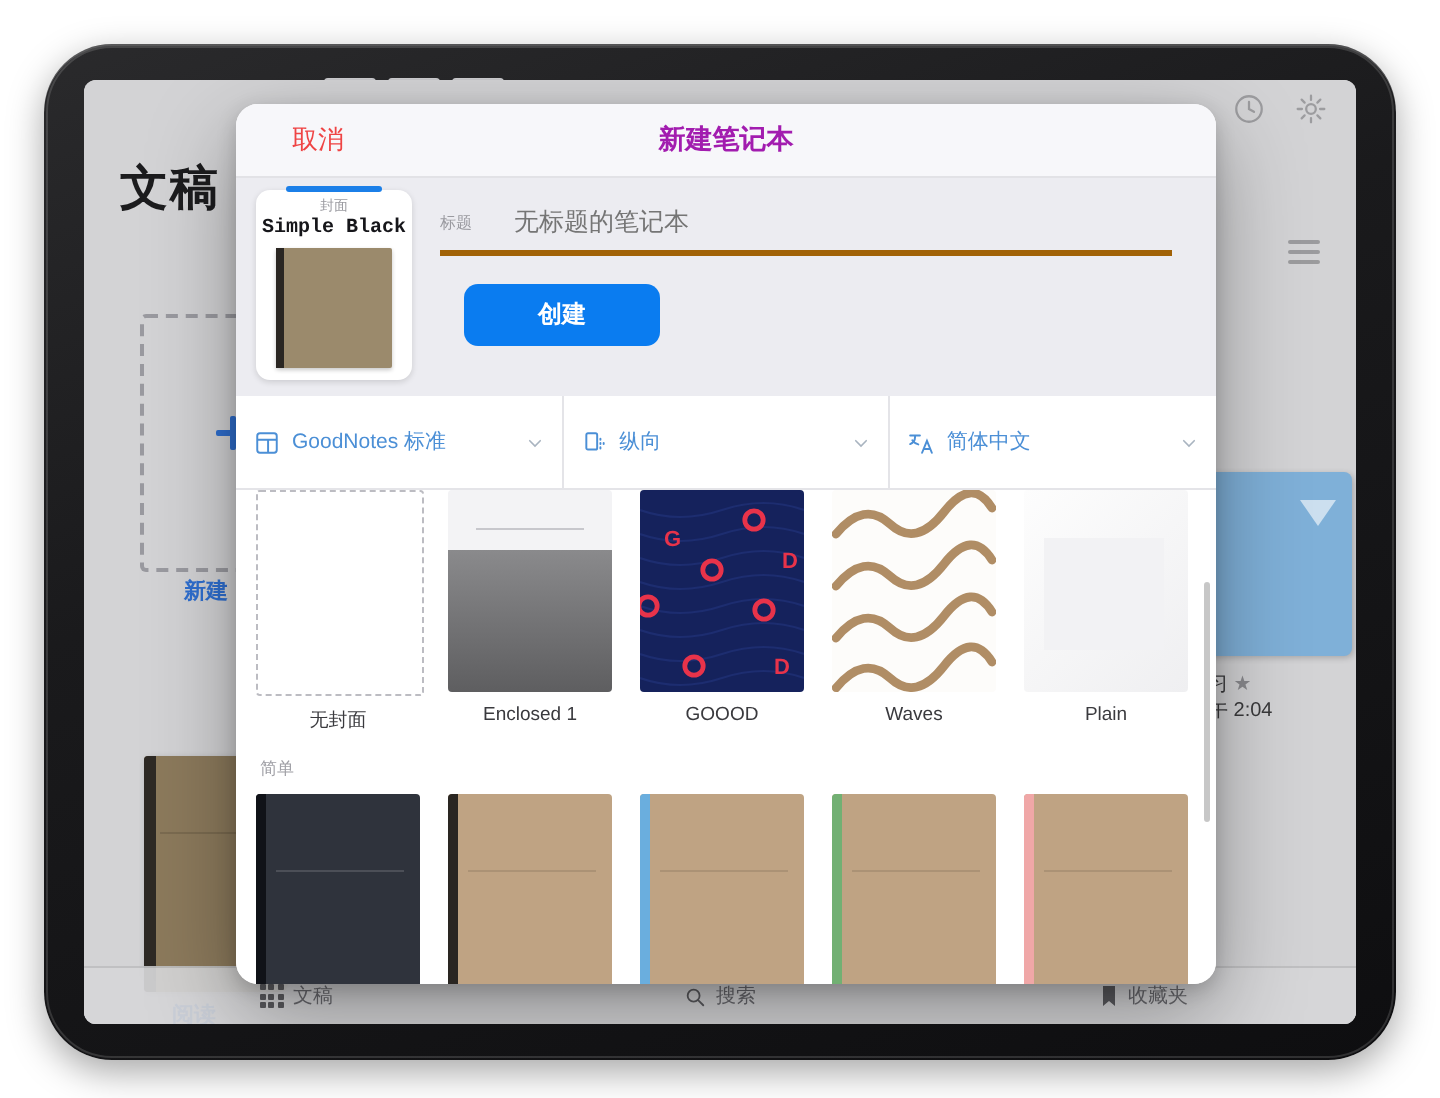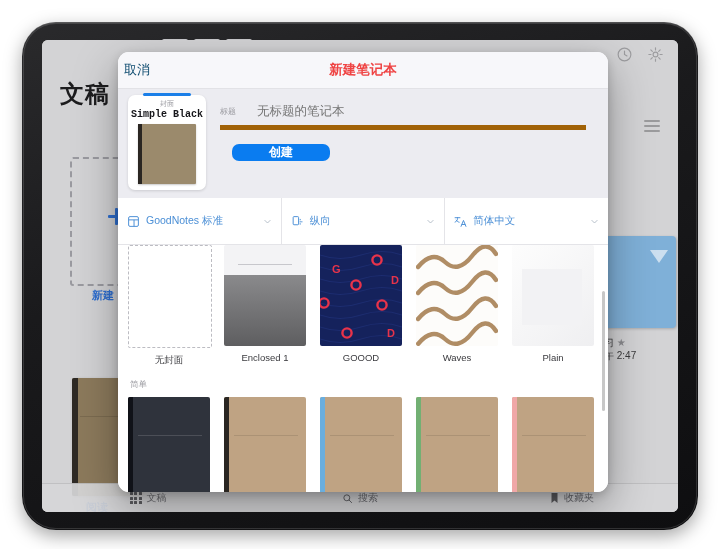--- a/index.html
+++ b/index.html
@@ -98,47 +98,47 @@
   .modal{
     position:absolute;left:76px;top:12px;width:490px;height:440px;
     background:#ffffff;border-radius:11px;overflow:hidden;
     box-shadow:0 16px 44px rgba(0,0,0,.34),0 3px 10px rgba(0,0,0,.18);
     display:flex;flex-direction:column;
   }
   .m-head{
     position:relative;height:36px;flex:0 0 36px;background:#f7f7fa;
     border-bottom:1px solid #e2e2e6;display:flex;align-items:center;
   }
-  .m-cancel{position:absolute;left:6px;font-size:13px;color:#0c4a6e;cursor:pointer;}
-  .m-title{width:100%;text-align:center;font-size:13.5px;font-weight:700;color:#ef4444;}
+  .m-cancel{position:absolute;left:28px;font-size:13px;color:#ef4444;cursor:pointer;}
+  .m-title{width:100%;text-align:center;font-size:13.5px;font-weight:700;color:#a21caf;}
 
   .m-top{
     flex:0 0 98px;background:#ececf1;display:flex;padding:6px 10px 8px 10px;box-sizing:border-box;
   }
   .pick{width:78px;margin-right:8px;display:flex;flex-direction:column;align-items:center;
         border-radius:7px;padding:4px 4px 6px;box-sizing:border-box;position:relative;}
   .pick.sel{background:#ffffff;box-shadow:0 1px 3px rgba(0,0,0,.14);}
   .pick.sel:before{
     content:"";position:absolute;left:50%;transform:translateX(-50%);top:-2px;
     width:48px;height:3px;background:#1b7fe8;border-radius:2px;
   }
   .pick .kind{font-size:7px;color:#9a9aa0;line-height:9px;margin-bottom:1px;}
   .pick .nm{font-size:10px;font-weight:700;color:#16161a;margin-bottom:4px;white-space:nowrap;font-family:Liberation Mono, monospace;}
   .thumb{width:58px;height:60px;border-radius:1px;box-shadow:0 1px 2px rgba(0,0,0,.22);position:relative;}
   .thumb.cover{background:#9b8a6c;}
   .thumb.cover .sp{position:absolute;left:0;top:0;bottom:0;width:4px;background:#2a2622;}
   .thumb.paper{background:#f6f2e0;border:1px solid #e3dfc9;box-shadow:none;}
 
   .m-titlefield{flex:1;padding:8px 12px 0 6px;box-sizing:border-box;}
-  .tf-row{display:flex;align-items:center;gap:7px;border-bottom:5px solid #a16207;padding-bottom:6px;}
+  .tf-row{display:flex;align-items:center;gap:7px;border-bottom:3px solid #a16207;padding-bottom:6px;}
   .tf-lab{font-size:8px;color:#9a9aa0;}
   .tf-in{flex:1;font-size:12.5px;color:#a9a9ae;background:transparent;border:0;outline:none;
          font-family:inherit;margin-left:12px;}
   .create-btn{
-    margin-top:14px;margin-left:12px;width:98px;height:17px;border-radius:7px;
+    margin-top:14px;margin-left:12px;width:98px;height:31px;border-radius:7px;
     background:#0a7cf0;color:#fff;font-size:12px;font-weight:600;border:0;
     display:flex;align-items:center;justify-content:center;cursor:pointer;
     font-family:inherit;
   }
 
   .m-opts{
     flex:0 0 31px;display:flex;align-items:center;background:#fff;
     border-bottom:1px solid #e4e4e8;
   }
   .opt{flex:1;display:flex;align-items:center;gap:6px;padding:16px 9px;height:100%;
@@ -218,21 +218,21 @@
         <div class="band"></div>
       </div>
       <div class="read-label">阅读</div>
 
       <div class="bk-blue">
         <div class="fold"></div>
       </div>
       <div class="bk-blue-meta">
         <div><span>习</span>
              <span class="star">★</span></div>
-        <div>午 2:47</div>
+        <div>午 2:04</div>
       </div>
 
       <div class="tabbar">
         <div class="tab">
           <span class="gicon">
             <i></i>
               <i></i>
               <i></i>
               <i></i>
               <i></i>

